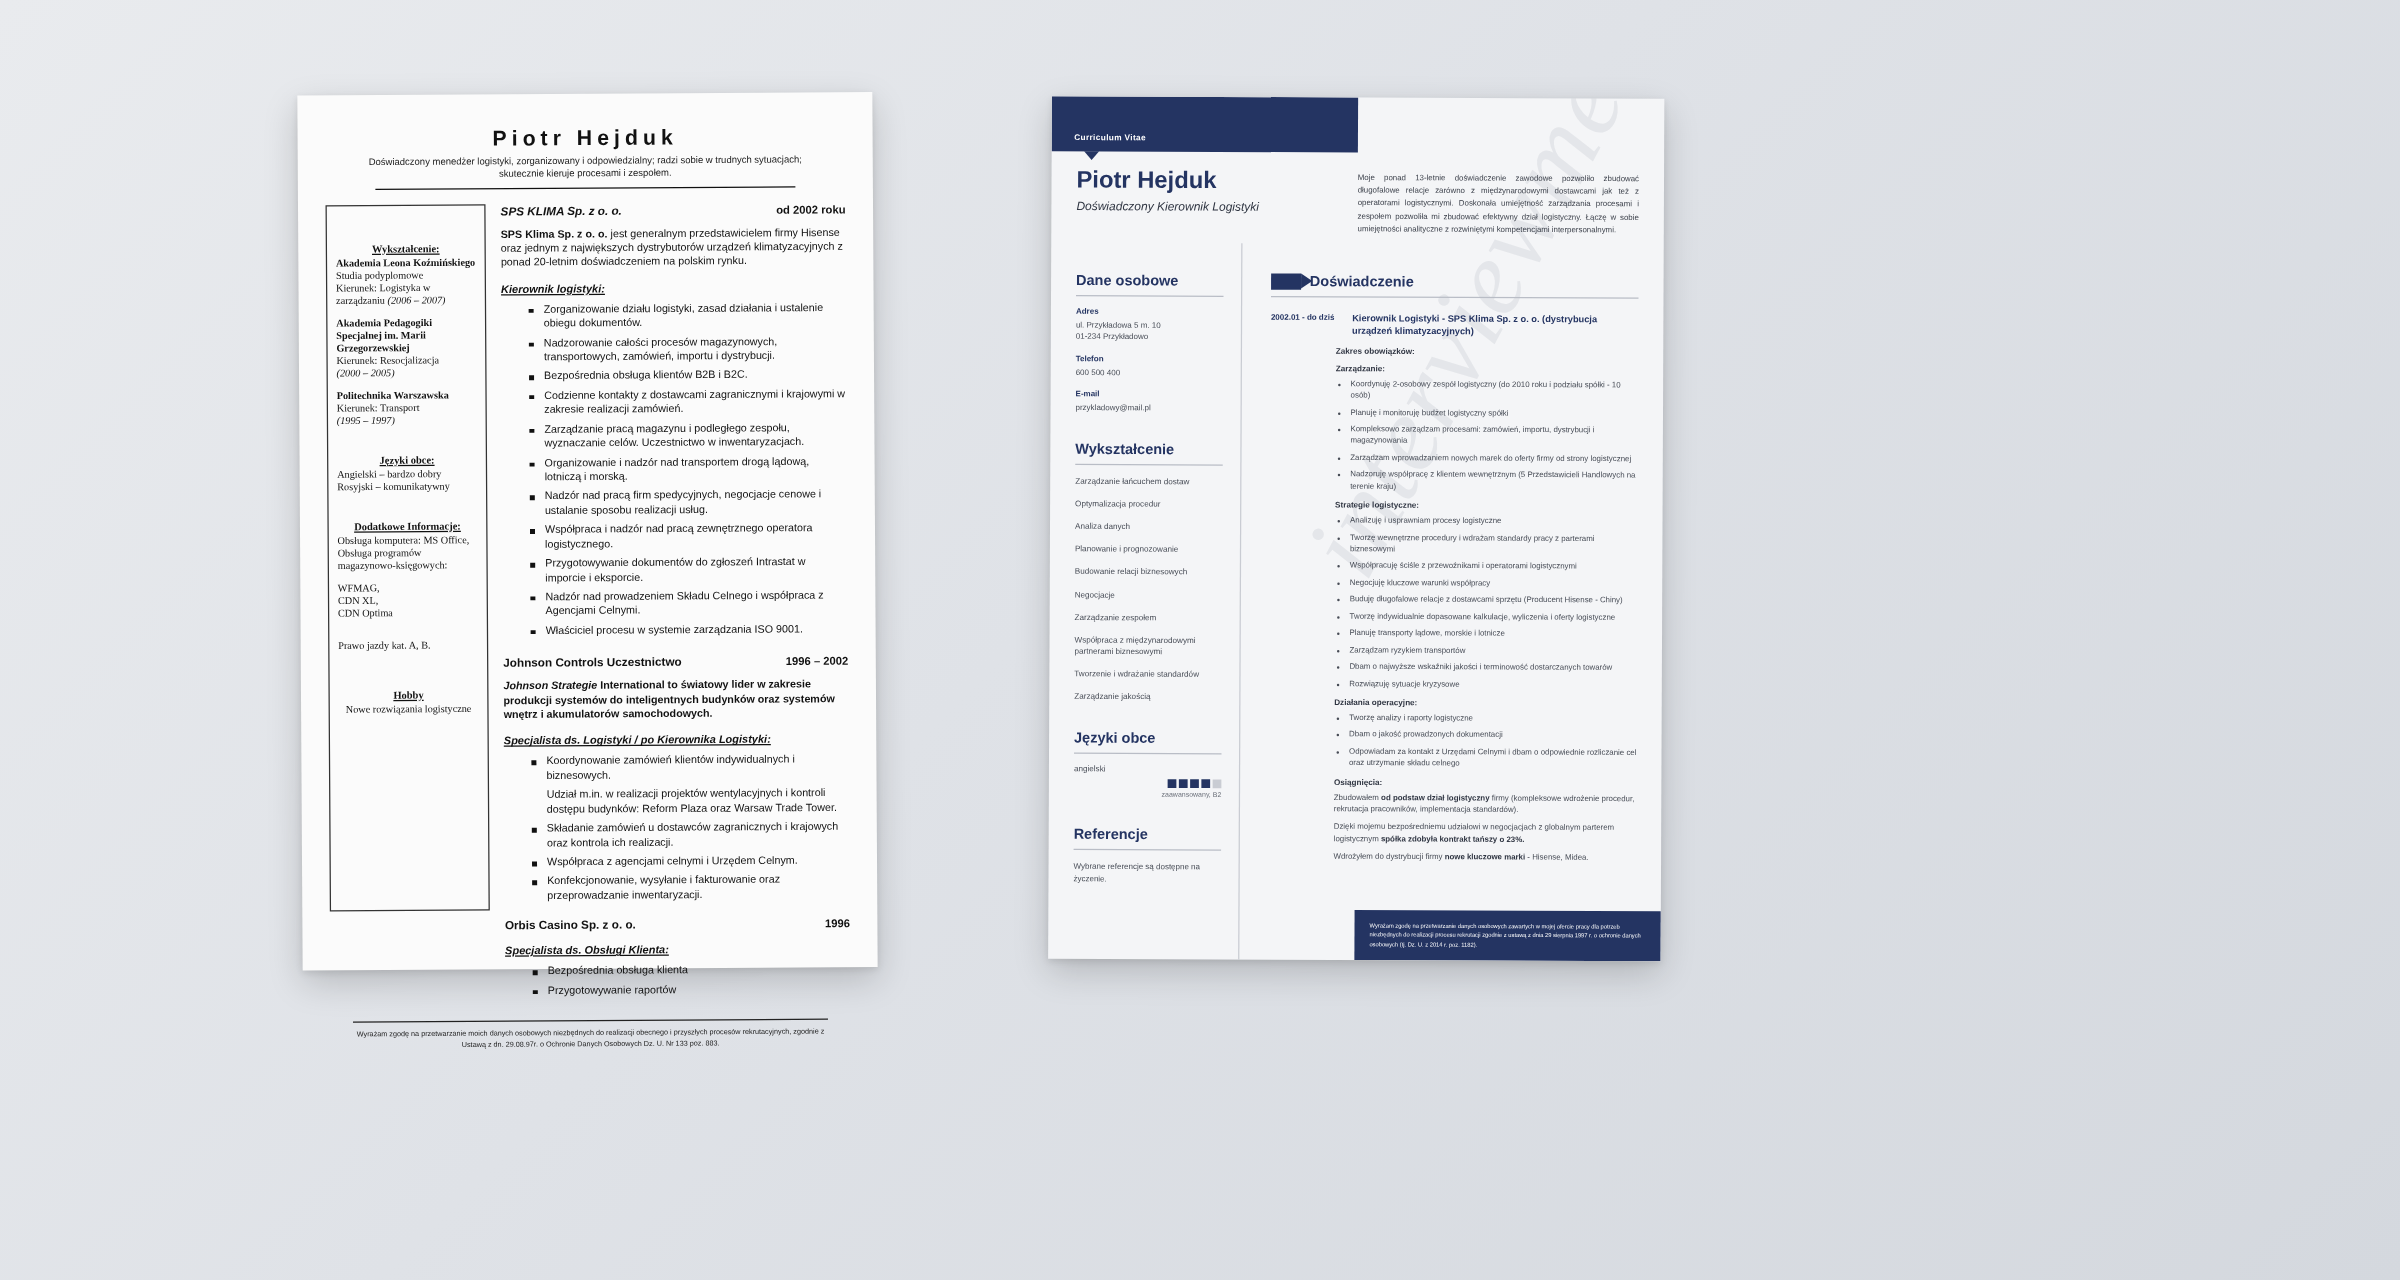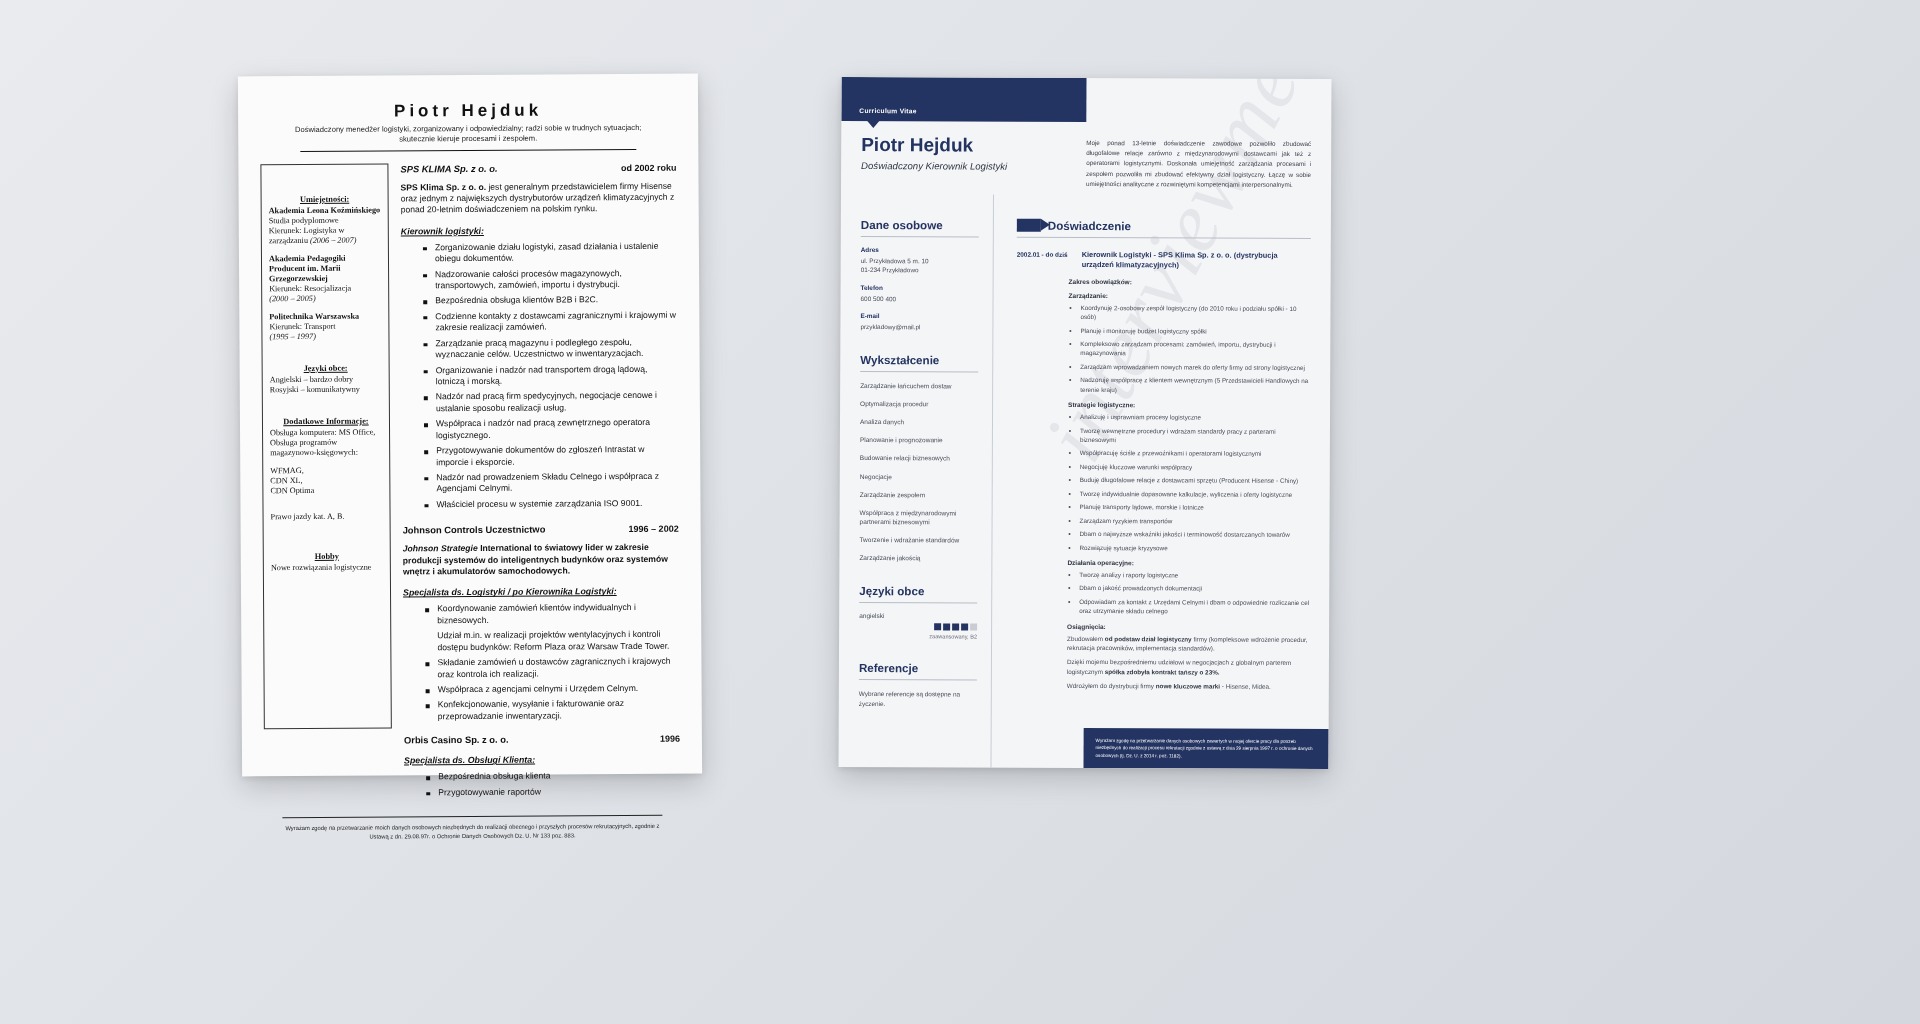--- a/index.html
+++ b/index.html
@@ -36,21 +36,21 @@
     min-height:565px;padding:8px 7px;box-sizing:border-box;
   }
   .d1-left .h{
     text-align:center;font-weight:bold;text-decoration:underline;
     font-size:8.4px;margin:6px 0 2px 0;
   }
   .d1-left .b{font-weight:bold;font-size:8.2px;line-height:1.22;}
   .d1-left .n{font-size:8.2px;line-height:1.22;}
   .d1-left .i{font-style:italic;font-size:8.2px;line-height:1.22;}
   .d1-left .sp{height:8px;}
-  .d1-left .ctr{}
+  .d1-left .ctr{text-align:center;}
   .d1-right{flex:1;font-family:"Liberation Sans",sans-serif;}
   .d1-job{display:flex;justify-content:space-between;align-items:baseline;}
   .d1-comp{font-weight:bold;font-style:italic;font-size:9.4px;}
   .d1-comp.plain{font-style:normal;}
   .d1-date{font-weight:bold;font-size:9px;}
   .d1-date.plain{font-style:normal;}
   .d1-desc{font-size:8.6px;line-height:1.33;margin:8px 0 0 0;}
   .d1-desc b{font-weight:bold;}
   .d1-desc i{font-style:italic;font-weight:bold;}
   .d1-role{font-style:italic;text-decoration:underline;font-weight:600;font-size:8.8px;margin:10px 0 6px 0;}
@@ -145,29 +145,29 @@
     <div class="d1-inner">
       <div class="d1-name">Piotr  Hejduk</div>
       <div class="d1-tag">Doświadczony menedżer logistyki, zorganizowany i odpowiedzialny; radzi sobie w trudnych sytuacjach; skutecznie kieruje procesami i zespołem.</div>
       <div class="d1-rule"></div>
 
       <div class="d1-cols">
 
         <div class="d1-left">
           <div class="sp"></div>
             <div class="sp"></div>
-          <div class="h">Umiejętności:</div>
+          <div class="h">Wykształcenie:</div>
 
           <div class="b">Akademia Leona Koźmińskiego</div>
           <div class="n">Studia podyplomowe</div>
           <div class="n">Kierunek: Logistyka w</div>
           <div class="n"><span>zarządzaniu</span> <span class="i">(2006 – 2007)</span></div>
 
           <div class="sp"></div>
-          <div class="b">Akademia Pedagogiki Producent im. Marii Grzegorzewskiej</div>
+          <div class="b">Akademia Pedagogiki Specjalnej im. Marii Grzegorzewskiej</div>
           <div class="n">Kierunek: Resocjalizacja</div>
           <div class="i">(2000 – 2005)</div>
 
           <div class="sp"></div>
           <div class="b">Politechnika Warszawska</div>
           <div class="n">Kierunek: Transport</div>
           <div class="i">(1995 – 1997)</div>
 
           <div class="sp"></div>
             <div class="sp"></div>

